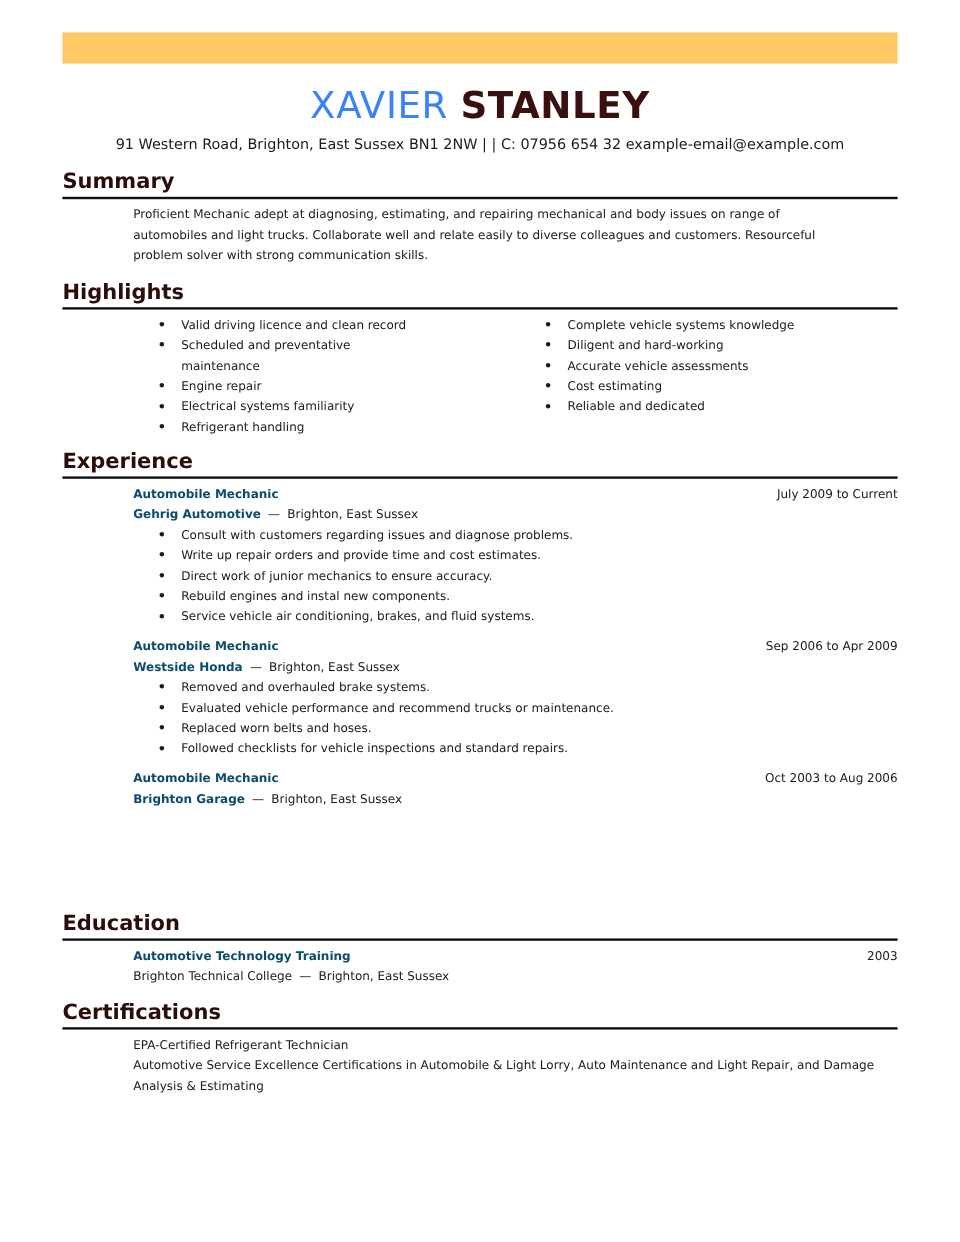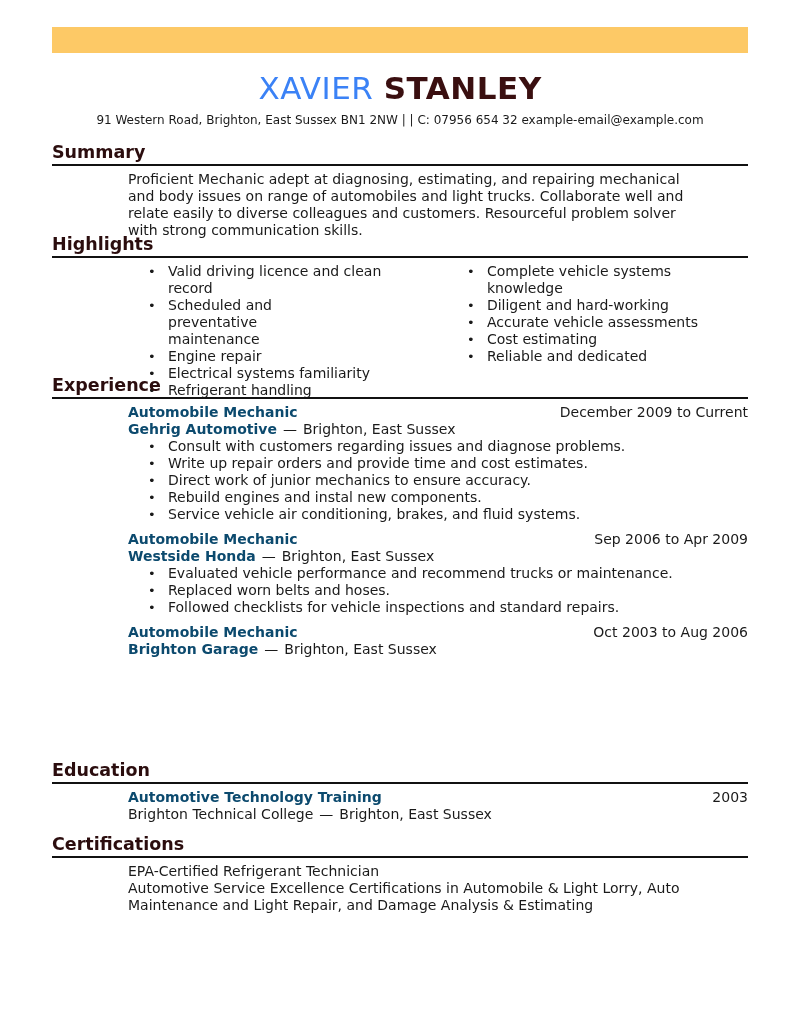--- a/index.html
+++ b/index.html
@@ -5,21 +5,21 @@
   * { box-sizing: border-box; margin: 0; padding: 0; }
   html, body { width: 800px; height: 1035px; background: #ffffff; }
   body { font-family: "DejaVu Sans", sans-serif; color: #1a1a1a; position: relative; overflow: hidden; }
   .topbar { position: absolute; left: 52px; top: 27px; width: 696px; height: 26px; background: #fdc966; }
   .name { position: absolute; left: 0; top: 68px; width: 800px; text-align: center; font-size: 31px; letter-spacing: 0.5px; line-height: 40px; }
   .name .first { color: #3b82f6; }
   .name .last { color: #3a0f10; font-weight: bold; }
   .contact { position: absolute; left: 0; top: 113px; width: 800px; text-align: center; font-size: 12px; color: #1a1a1a; }
   .section { position: absolute; left: 52px; width: 696px; }
   .sec-head { font-size: 17.5px; font-weight: bold; color: #2b0d0e; line-height: 22px; border-bottom: 2px solid #111; padding-bottom: 1px; }
-  .content { margin-left: 76px; font-size: 14px; line-height: 17px; color: #1a1a1a; }
+  .content { margin-left: 59px; font-size: 10px; line-height: 17px; color: #1a1a1a; }
   .hl-cols { display: flex; }
   .hl-col { list-style: none; }
   .hl-col.left { width: 278px; padding-left: 20px; }
   .hl-col.right { padding-left: 20px; }
   .hl-col li { position: relative; padding-left: 20px; }
   .hl-col li::before { content: "•"; position: absolute; left: 0; top: 0; font-size: 13px; }
   .job { margin-bottom: 8px; }
   .job-row { display: flex; justify-content: space-between; }
   .bold { font-weight: bold; color: #0c4a6e; }
   .dash { margin: 0 6px; }
@@ -63,21 +63,21 @@
   </div>
 </div>
 
 <div class="section" style="top:374px;">
   <div class="sec-head">Experience</div>
   <div class="content" style="margin-top:5px;">
 
     <div class="job">
       <div class="job-row">
         <span class="bold">Automobile Mechanic</span>
-        <span>December 2009 to Current</span>
+        <span>July 2009 to Current</span>
       </div>
       <div>
         <span class="bold">Gehrig Automotive</span><span class="dash">—</span><span>Brighton, East Sussex</span>
       </div>
       <ul class="bullets">
         <li>Consult with customers regarding issues and diagnose problems.</li>
         <li>Write up repair orders and provide time and cost estimates.</li>
         <li>Direct work of junior mechanics to ensure accuracy.</li>
         <li>Rebuild engines and instal new components.</li>
         <li>Service vehicle air conditioning, brakes, and fluid systems.</li>
@@ -86,20 +86,21 @@
 
     <div class="job">
       <div class="job-row">
         <span class="bold">Automobile Mechanic</span>
         <span>Sep 2006 to Apr 2009</span>
       </div>
       <div>
         <span class="bold">Westside Honda</span><span class="dash">—</span><span>Brighton, East Sussex</span>
       </div>
       <ul class="bullets">
+        <li>Removed and overhauled brake systems.</li>
         <li>Evaluated vehicle performance and recommend trucks or maintenance.</li>
         <li>Replaced worn belts and hoses.</li>
         <li>Followed checklists for vehicle inspections and standard repairs.</li>
       </ul>
     </div>
 
     <div class="job">
       <div class="job-row">
         <span class="bold">Automobile Mechanic</span>
         <span>Oct 2003 to Aug 2006</span>

